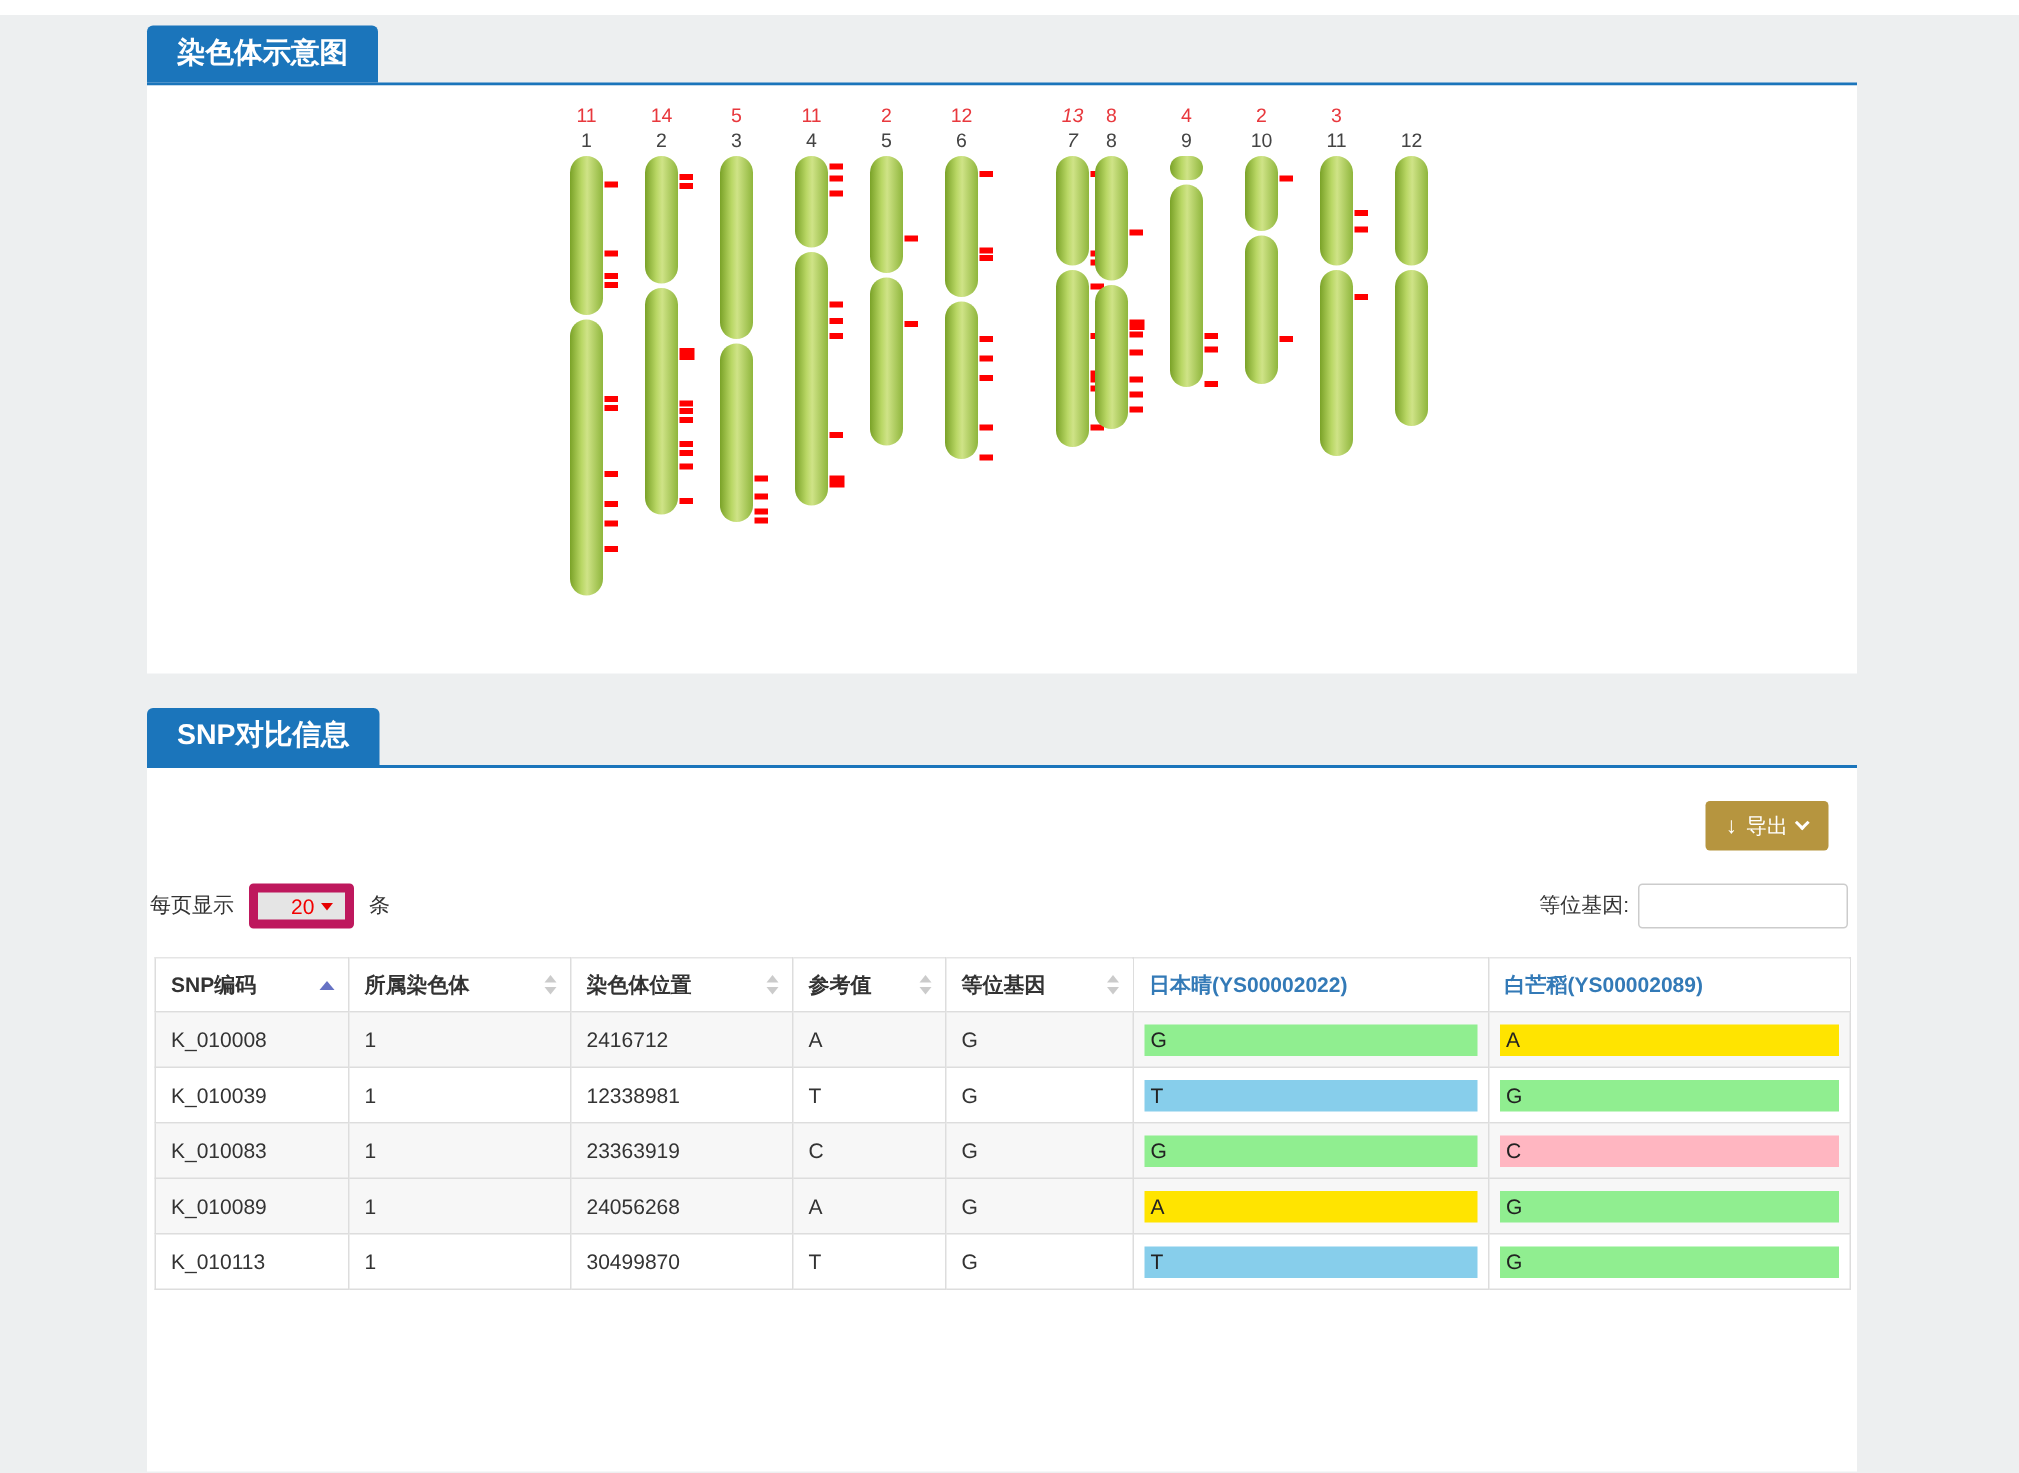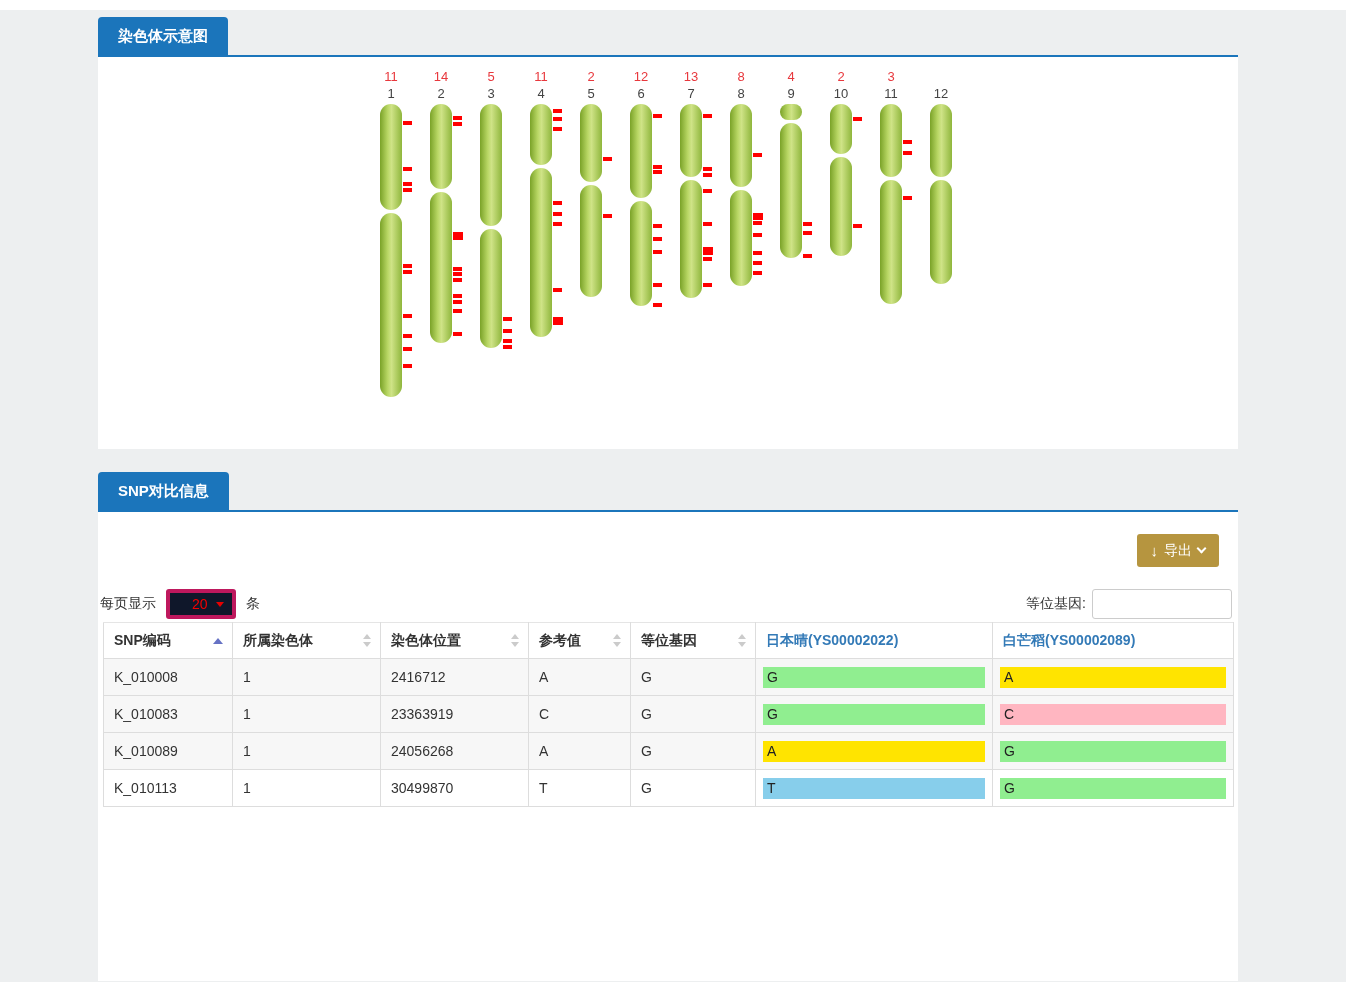--- a/index.html
+++ b/index.html
@@ -17,21 +17,21 @@
   .container {
     position: absolute; left: 98px; top: 10px; width: 1140px;
   }
   
   .tabbar { border-bottom: 2px solid #1b75bb; }
   .tabbar.first { padding-top: 7px; }
   .tab {
     display: inline-block;
     background: #1b75bb;
     color: #fff;
-    font-size: 15px;
+    font-size: 19px;
     font-weight: bold;
     line-height: 38px;
     height: 38px;
     padding: 0 20px;
     border-radius: 4px 4px 0 0;
     cursor: pointer;
   }
   
   .panel1 {
     background: #fff;
@@ -79,40 +79,40 @@
   .export-arrow { font-weight: bold; font-size: 15px; }
   .export-caret {
     display: inline-block; width: 7px; height: 7px;
     border-right: 2px solid #fff; border-bottom: 2px solid #fff;
     transform: rotate(45deg); margin-top: -4px;
   }
   .controls { position: absolute; top: 77px; left: 2px; right: 2px; height: 30px; }
   .page-size-group { position: absolute; left: 0; top: 0; display: flex; align-items: center; font-size: 14px; color: #333; }
   .page-size-select {
     width: 70px; height: 30px; margin: 0 10px;
-    border: 4px solid #be185d; border-radius: 3px; background: #0f172a;
+    border: 6px solid #be185d; border-radius: 3px; background: #e5e5e5;
     display: flex; align-items: center; justify-content: space-between;
     padding: 0 8px 0 22px; cursor: pointer;
   }
   .page-size-value { color: #f20000; font-size: 14px; }
   .select-caret {
     width: 0; height: 0;
     border-left: 4px solid transparent; border-right: 4px solid transparent;
     border-top: 5px solid #e60000;
   }
   .filter-group { position: absolute; right: 4px; top: 0; display: flex; align-items: center; font-size: 14px; color: #333; }
   .filter-input {
     width: 140px; height: 30px; margin-left: 6px;
     border: 1px solid #ccc; border-radius: 3px;
     font-size: 13px; padding: 0 6px; outline: none;
     font-family: "Liberation Sans", sans-serif;
   }
   
   .snp-table {
-    position: absolute; top: 110px; left: 5px; width: 1130px;
+    position: absolute; top: 126px; left: 5px; width: 1130px;
     border-collapse: collapse; table-layout: fixed;
     font-size: 14px;
   }
   .snp-table th, .snp-table td {
     border: 1px solid #ddd;
     border-top: 1px solid #e5e5e5;
   }
   .snp-table th {
     position: relative;
     height: 36px; text-align: left; font-weight: bold; color: #333;
@@ -233,21 +233,21 @@
           <div class="mark" style="top: 10px; height: 4px;"></div>
           <div class="mark" style="top: 61px; height: 4px;"></div>
           <div class="mark" style="top: 66px; height: 4px;"></div>
           <div class="mark" style="top: 120px; height: 4px;"></div>
           <div class="mark" style="top: 133px; height: 4px;"></div>
           <div class="mark" style="top: 146px; height: 4px;"></div>
           <div class="mark" style="top: 179px; height: 4px;"></div>
           <div class="mark" style="top: 199px; height: 4px;"></div>
         </div>
       </div>
-      <div class="chrom" style="left: 582px;">
+      <div class="chrom" style="left: 606px; font-style: italic;">
         <div class="chrom-count">13</div>
         <div class="chrom-num">7</div>
         <div class="chrom-body">
           <div class="seg" style="height: 73px;"></div>
           <div class="seg" style="height: 118px;"></div>
           <div class="mark" style="top: 10px; height: 4px;"></div>
           <div class="mark" style="top: 63px; height: 4px;"></div>
           <div class="mark" style="top: 69px; height: 4px;"></div>
           <div class="mark" style="top: 85px; height: 4px;"></div>
           <div class="mark" style="top: 118px; height: 4px;"></div>
@@ -381,20 +381,33 @@
             <td>2416712</td>
             <td>A</td>
             <td>G</td>
             <td class="allele-cell">
               <div class="allele-bar" style="background: rgb(144, 238, 144);">G</div>
             </td>
             <td class="allele-cell">
               <div class="allele-bar" style="background: rgb(255, 228, 0);">A</div>
             </td>
           </tr>
+          <tr class="even">
+            <td>K_010039</td>
+            <td>1</td>
+            <td>12338981</td>
+            <td>T</td>
+            <td>G</td>
+            <td class="allele-cell">
+              <div class="allele-bar" style="background: rgb(135, 206, 235);">T</div>
+            </td>
+            <td class="allele-cell">
+              <div class="allele-bar" style="background: rgb(144, 238, 144);">G</div>
+            </td>
+          </tr>
           <tr class="odd">
             <td>K_010083</td>
             <td>1</td>
             <td>23363919</td>
             <td>C</td>
             <td>G</td>
             <td class="allele-cell">
               <div class="allele-bar" style="background: rgb(144, 238, 144);">G</div>
             </td>
             <td class="allele-cell">

